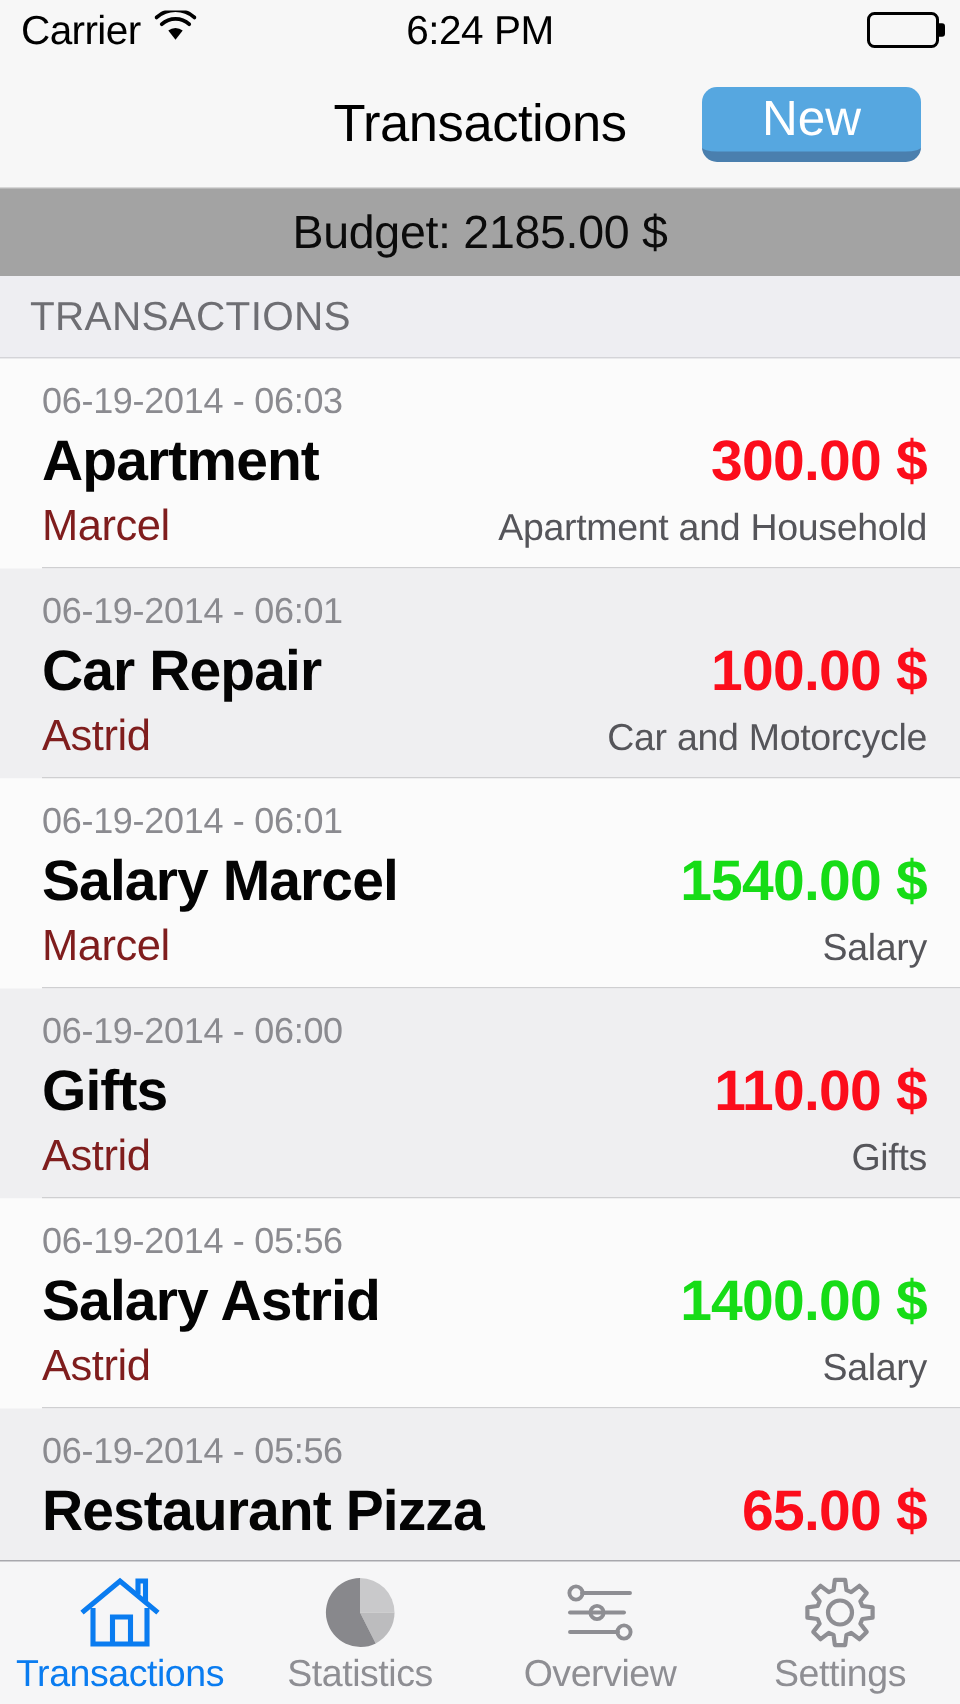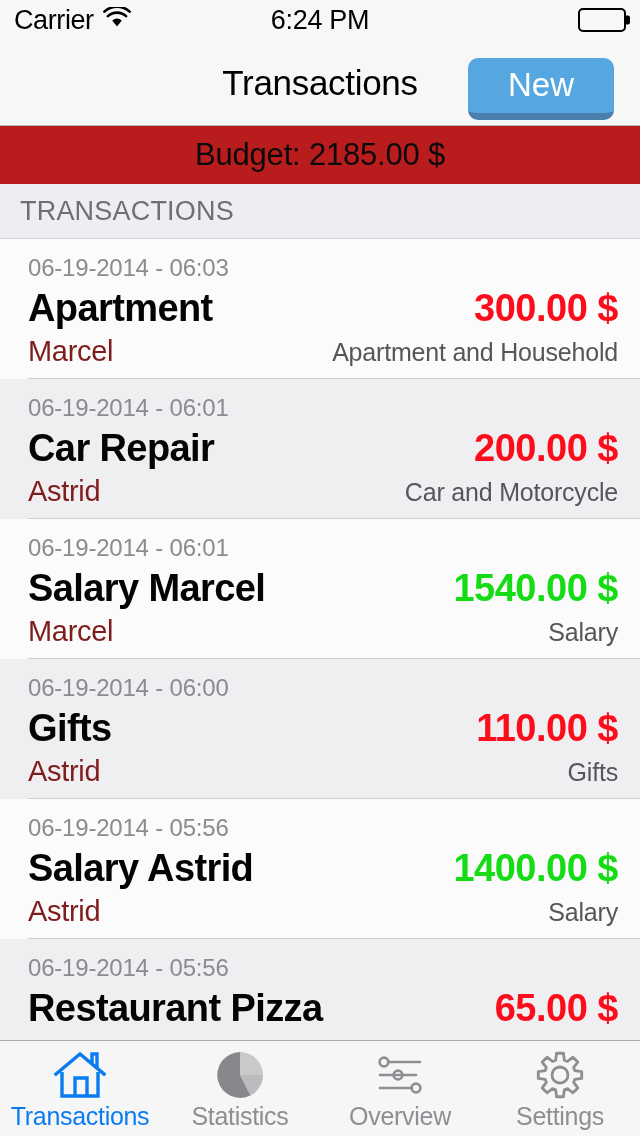--- a/index.html
+++ b/index.html
@@ -53,37 +53,37 @@
     background:#f7f7f7;
     border-bottom:1px solid #b8b8b8;
     position:relative;
     display:flex; align-items:center; justify-content:center;
   }
   .nav-title {
     font-size:35px; color:#000; letter-spacing:-0.3px;
   }
   .new-button {
     position:absolute; right:26px; top:18px;
-    width:146px; height:62px;
+    width:146px; height:50px;
     background:#56a7e0;
     border:none;
     border-bottom:7px solid #4a7fae;
     border-radius:10px;
     color:#ffffff;
     font-size:33px;
     font-family:"Liberation Sans", sans-serif;
     display:flex; align-items:center; justify-content:center;
     cursor:pointer;
     padding-bottom:2px;
   }
 
   
   .budget-bar {
     flex:0 0 58px;
-    background:#b91c1c;
+    background:#a3a3a3;
     display:flex; align-items:center; justify-content:center;
   }
   .budget-text { font-size:31px; color:#0b0b0b; letter-spacing:-0.2px; }
 
   .section-header {
     flex:0 0 55px;
     background:#eeeef2;
     display:flex; align-items:center;
     padding-left:20px;
     border-bottom:1px solid #d4d4d8;
@@ -210,21 +210,21 @@
         </div>
         <div class="tx-sub">
           <span class="tx-person">Marcel</span>
           <span class="tx-category">Apartment and Household</span>
         </div>
       </div>
       <div class="tx-row alt">
         <div class="tx-date">06-19-2014 - 06:01</div>
         <div class="tx-main">
           <span class="tx-title">Car Repair</span>
-          <span class="tx-amount amt-expense">200.00 $</span>
+          <span class="tx-amount amt-expense">100.00 $</span>
         </div>
         <div class="tx-sub">
           <span class="tx-person">Astrid</span>
           <span class="tx-category">Car and Motorcycle</span>
         </div>
       </div>
       <div class="tx-row">
         <div class="tx-date">06-19-2014 - 06:01</div>
         <div class="tx-main">
           <span class="tx-title">Salary Marcel</span>

